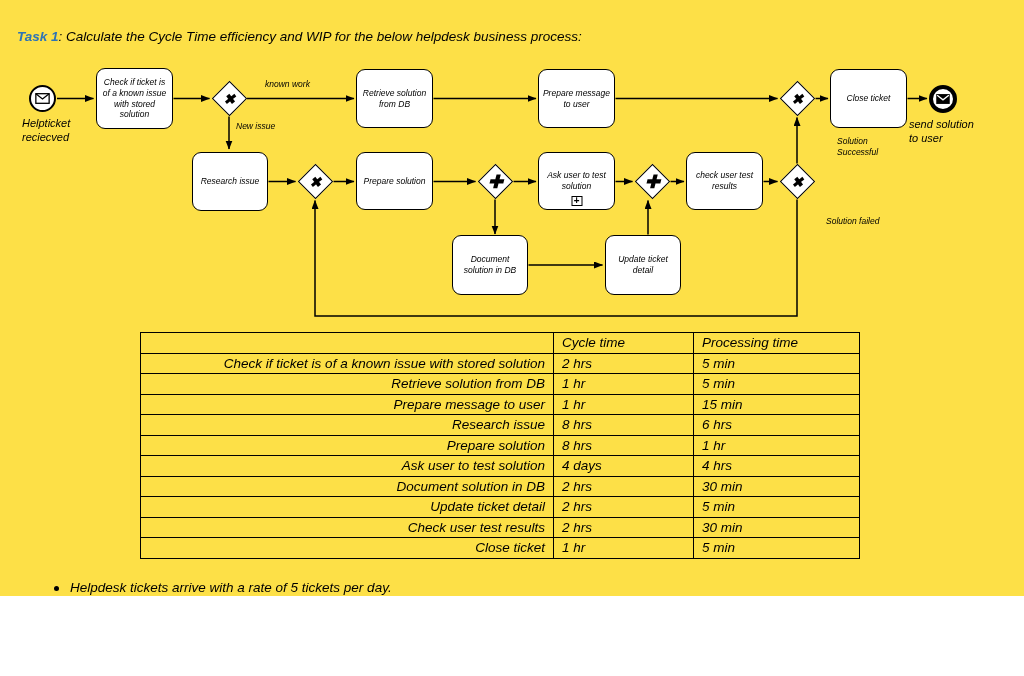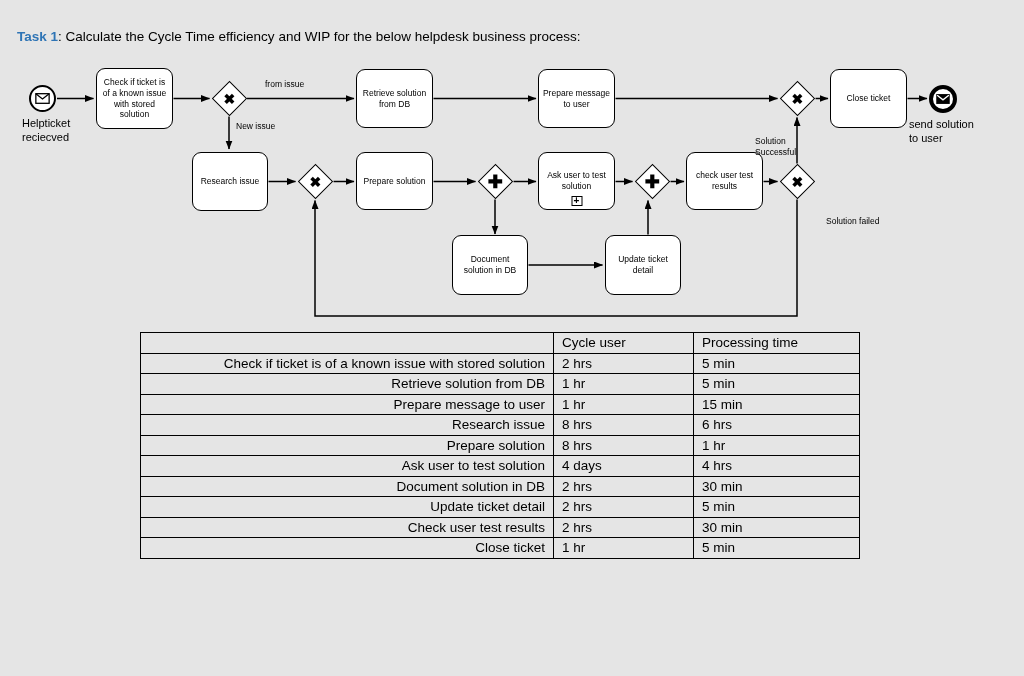--- a/index.html
+++ b/index.html
@@ -1,18 +1,18 @@
 <!DOCTYPE html>
 <html><head>
 <meta charset="utf-8">
 <style>
   html,body { margin:0; padding:0; background:#fff; }
   .page {
-    position:relative; width:1024px; height:676px; background:#e5e5e5;
-    font-family:"Liberation Sans", sans-serif; color:#000; overflow:hidden;
+    position:relative; width:1024px; height:596px; background:#fde047;
+    font-family:"Liberation Sans", sans-serif; color:#000; overflow:hidden;font-style:italic;
   }
   
   .title { position:absolute; left:17px; top:14px; font-size:13.5px; line-height:1.4; }
   .task-label { font-weight:bold; color:#2E74B5; }
 
   
   .diagram { position:absolute; left:0; top:0; width:1024px; height:676px; }
   .connectors { position:absolute; left:0; top:0; pointer-events:none; }
   .task-box {
     position:absolute; box-sizing:border-box; background:#fff;
@@ -143,36 +143,36 @@
     <div class="gateway and" style="left:482.5px; top:169px;">
       <span class="sym">✚</span>
       </div>
     <div class="gateway and" style="left:639.5px; top:169px;">
       <span class="sym">✚</span>
       </div>
     <div class="gateway xor" style="left:784.5px; top:169px;">
       <span class="sym">✖</span>
       </div>
 
-    <div class="edge-label" style="left:265px; top:79px;">from issue</div>
+    <div class="edge-label" style="left:265px; top:79px;">known work</div>
     <div class="edge-label" style="left:236px; top:121px;">New issue</div>
-    <div class="edge-label center" style="left:755px; top:136px; width:60px;">Solution Successful</div>
+    <div class="edge-label center" style="left:837px; top:136px; width:60px;">Solution Successful</div>
     <div class="edge-label" style="left:826px; top:216px;">Solution failed</div>
   </div>
 
   <table class="times">
     <colgroup>
         <col class="col-act">
         <col class="col-cycle">
         <col class="col-proc">
       </colgroup>
     <tbody>
       <tr>
         <td class="act"></td>
-        <td>Cycle user</td>
+        <td>Cycle time</td>
         <td>Processing time</td>
       </tr>
       <tr>
         <td class="act">Check if ticket is of a known issue with stored solution</td>
         <td>2 hrs</td>
         <td>5 min</td>
       </tr>
       <tr>
         <td class="act">Retrieve solution from DB</td>
         <td>1 hr</td>
@@ -215,15 +215,16 @@
       </tr>
       <tr>
         <td class="act">Close ticket</td>
         <td>1 hr</td>
         <td>5 min</td>
       </tr>
     </tbody>
   </table>
 
   <ul class="bullets">
+    <li>Helpdesk tickets arrive with a rate of 5 tickets per day.</li>
   </ul>
 
 </div>
 
 </body></html>

